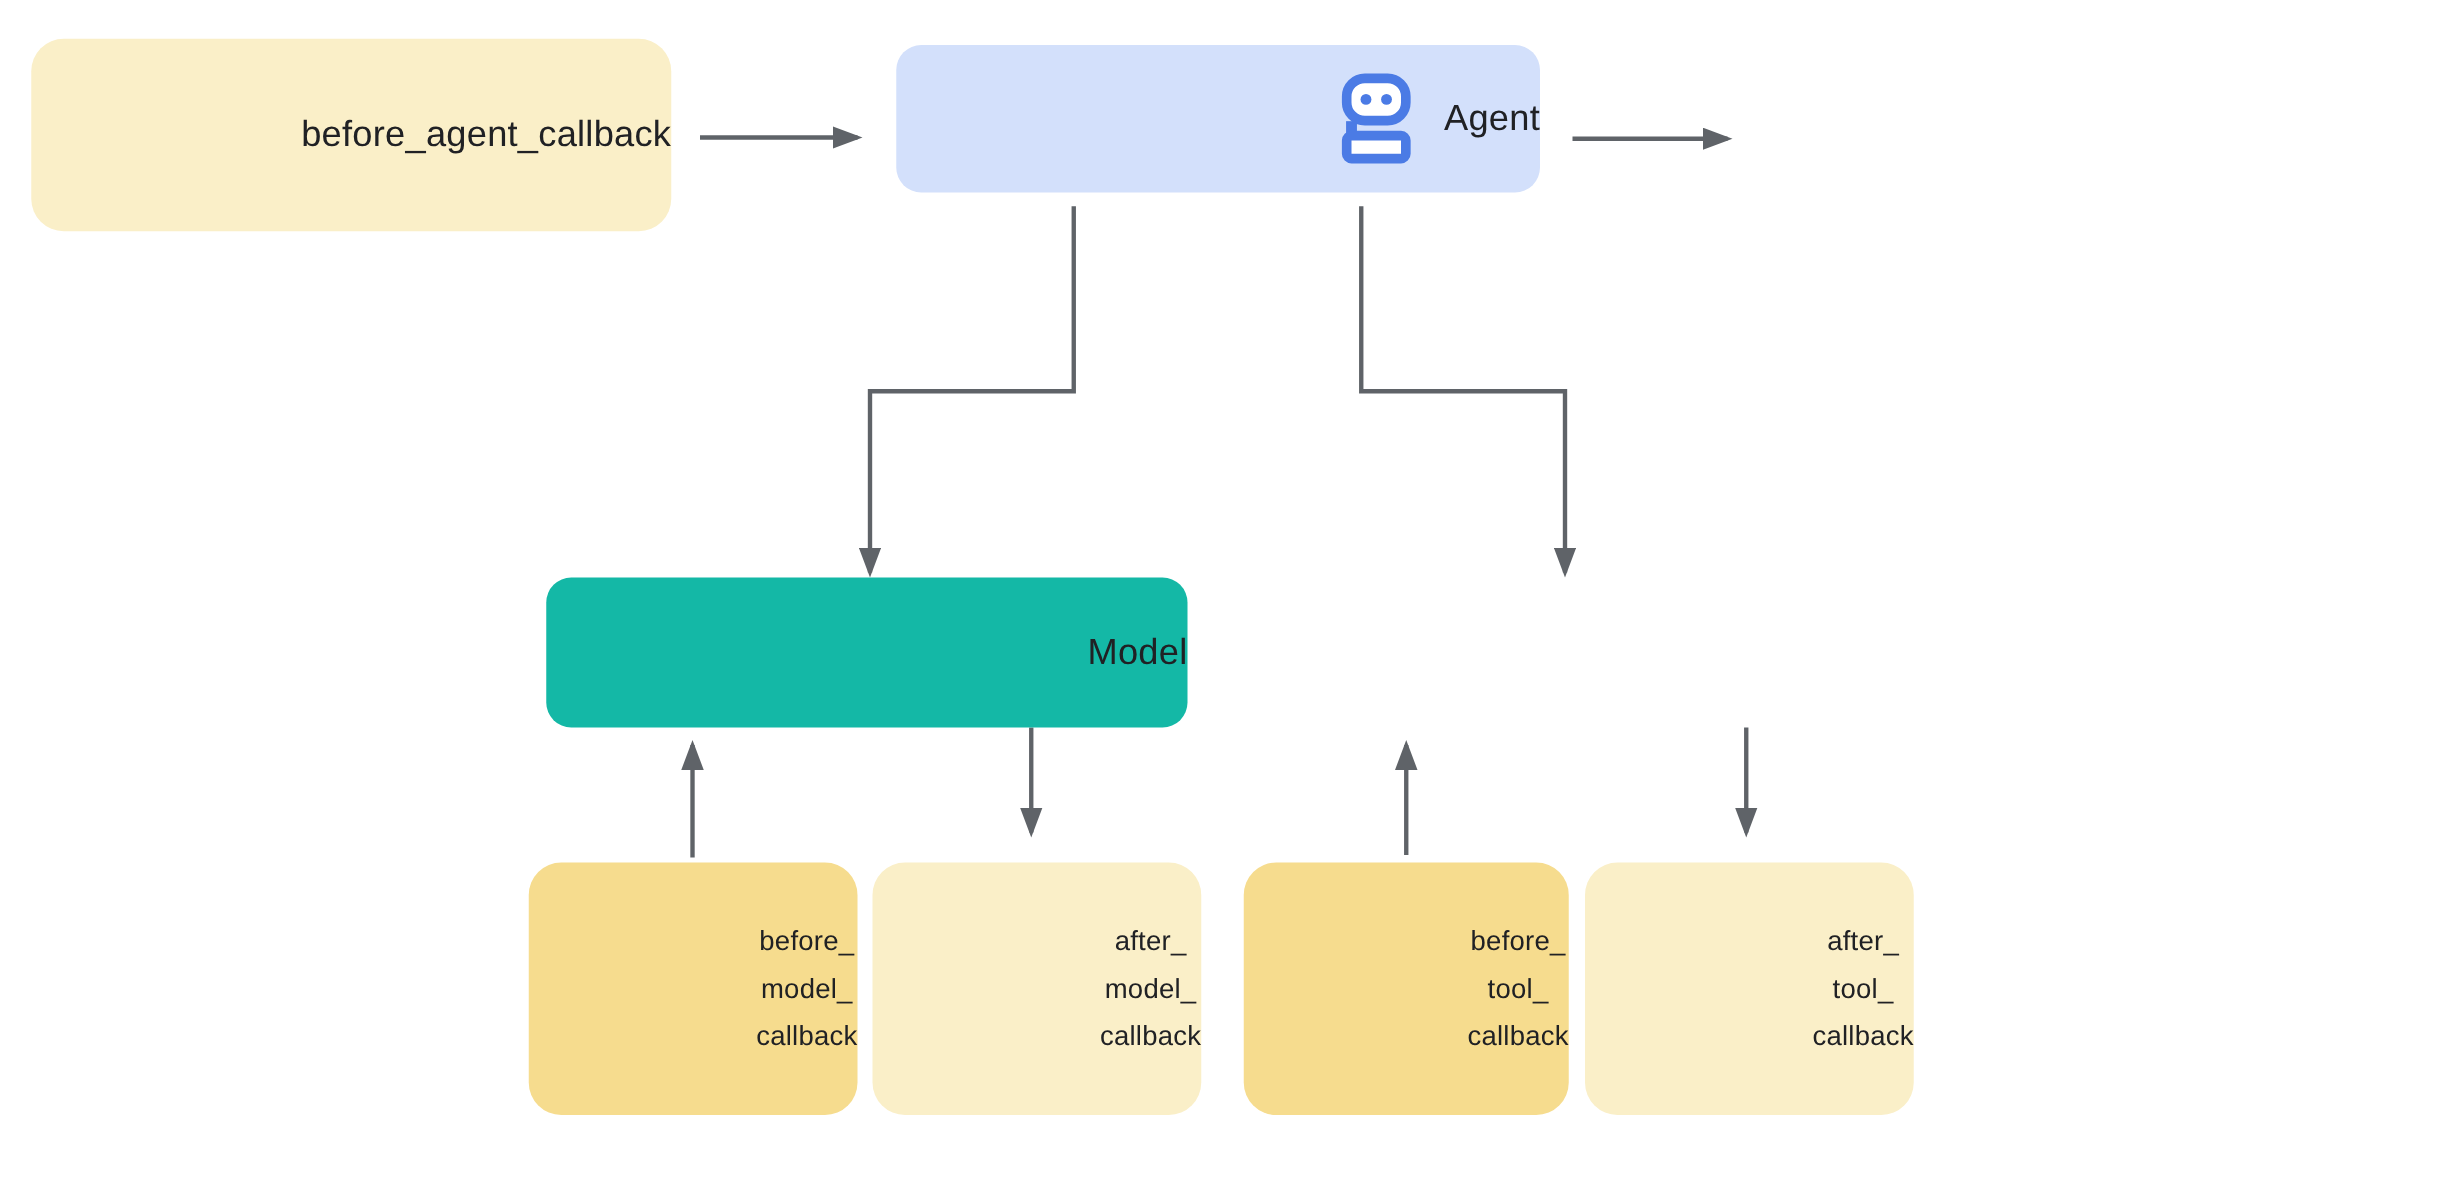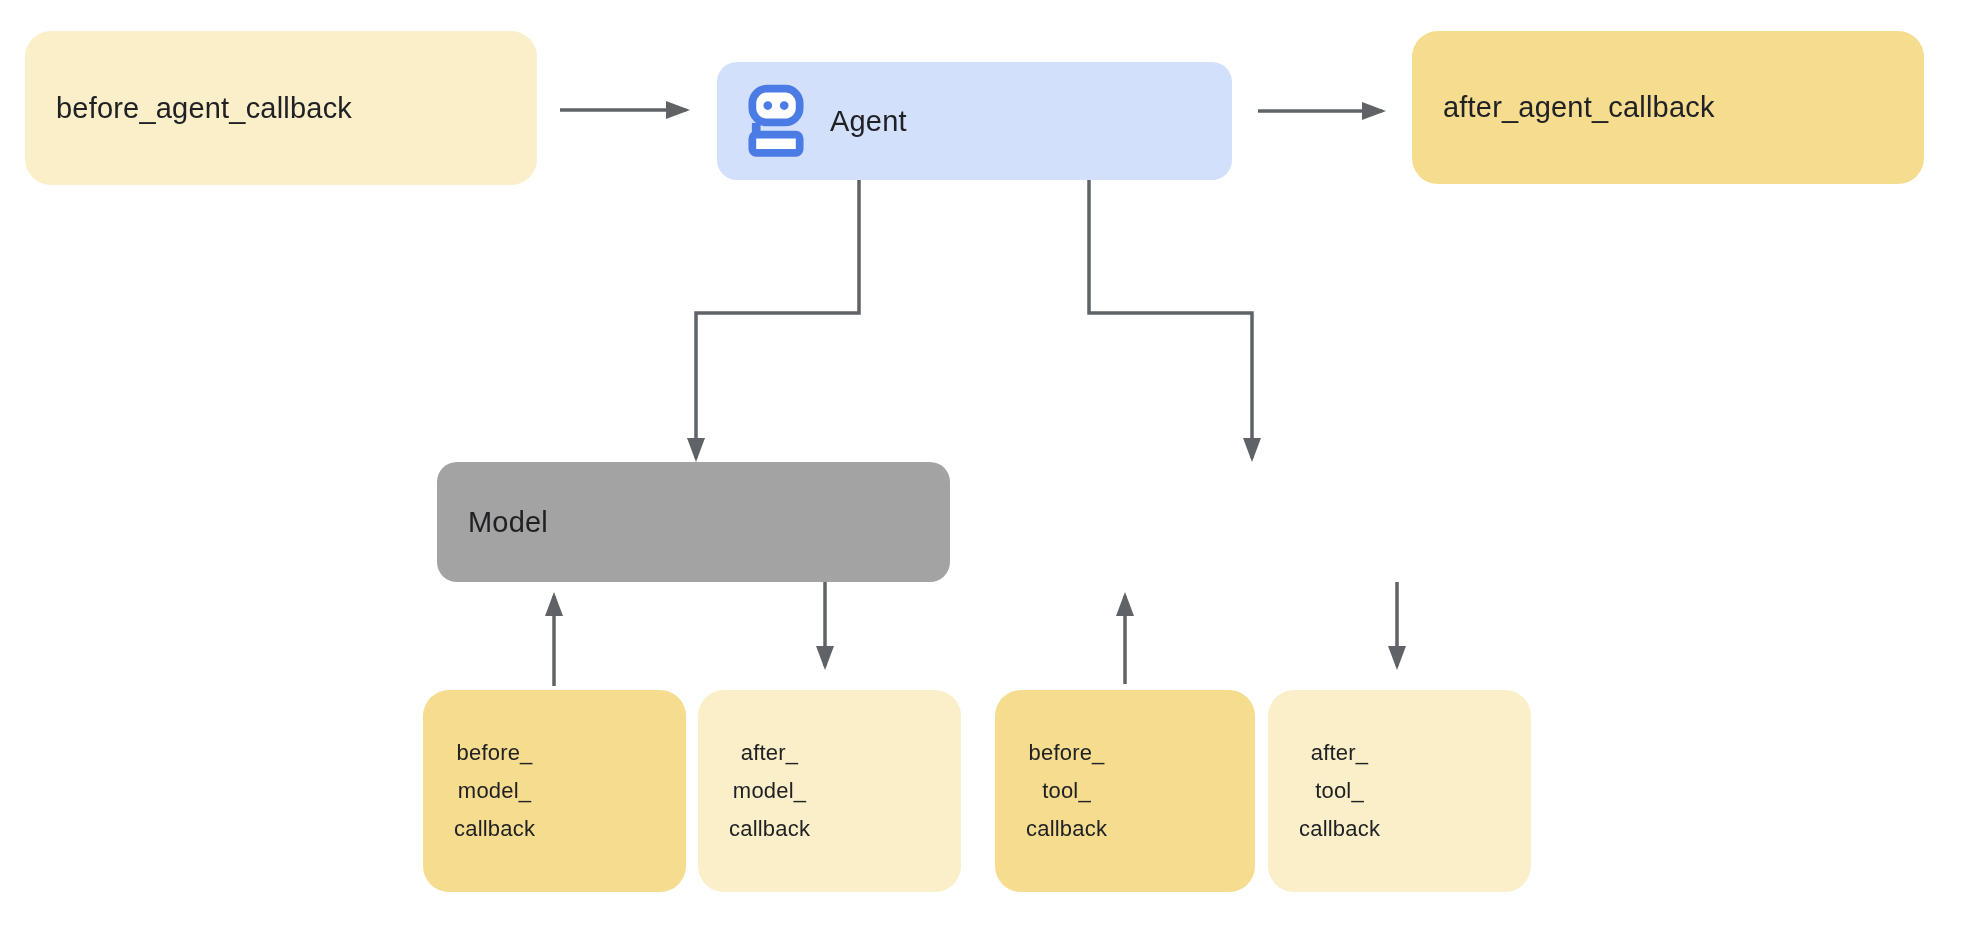--- a/index.html
+++ b/index.html
@@ -2,37 +2,37 @@
 <html><head>
 <meta charset="utf-8">
 <style>
   html,body{margin:0;padding:0;background:#fff;}
   .canvas{
     position:relative;width:1966px;height:946px;background:#ffffff;
     font-family:"Liberation Sans",sans-serif;color:#202124;overflow:hidden;
   }
   .connectors{position:absolute;left:0;top:0;pointer-events:none;}
   .node{
-    position:absolute;display:flex;align-items:center;justify-content:flex-start;
+    position:absolute;display:flex;align-items:center;justify-content:flex-end;
     text-align:center;box-sizing:border-box;padding-left:31px;
   }
   .pale{background:#FAEFC8;}
   .dark{background:#F6DC8E;}
   .blue{background:#D3E0FB;}
-  .green{background:#a3a3a3;}
+  .green{background:#14b8a6;}
   .pink{background:#ECB0A7;}
   .r24{border-radius:26px;}
   .r20{border-radius:20px;}
   .lbl{font-size:29px;letter-spacing:0.2px;}
   .lbl3{font-size:22px;line-height:38px;letter-spacing:0.2px;}
   .lbl3 span{display:block;}
   .agent-inner{display:flex;align-items:center;justify-content:center;gap:26px;}
 
   #n-before-agent{left:25px;top:31px;width:512px;height:154px;}
-  #n-agent{left:717px;top:62px;width:515px;height:118px;}
+  #n-agent{left:717px;top:36px;width:515px;height:118px;}
   #n-after-agent{left:1412px;top:31px;width:512px;height:153px;}
   #n-model{left:437px;top:462px;width:513px;height:120px;}
   #n-tools{left:1008px;top:462px;width:512px;height:120px;}
   #n-before-model{left:423px;top:690px;width:263px;height:202px;}
   #n-after-model{left:698px;top:690px;width:263px;height:202px;}
   #n-before-tool{left:995px;top:690px;width:260px;height:202px;}
   #n-after-tool{left:1268px;top:690px;width:263px;height:202px;}
 </style>
 </head>
 <body>
@@ -67,23 +67,20 @@
         <rect x="4.5" y="4.5" width="49" height="35" rx="15" fill="#ffffff" stroke="#4B7BE5" stroke-width="8"></rect>
         <circle cx="20.5" cy="22" r="4.5" fill="#4B7BE5"></circle>
         <circle cx="37.5" cy="22" r="4.5" fill="#4B7BE5"></circle>
         <rect x="4" y="40" width="9" height="16" fill="#4B7BE5"></rect>
         <rect x="4.5" y="52" width="49" height="19" rx="4" fill="#ffffff" stroke="#4B7BE5" stroke-width="8"></rect>
       </svg>
       <span class="lbl">Agent</span>
     </div>
   </div>
 
-  <div id="n-after-agent" class="node dark r24">
-    <span class="lbl">after_agent_callback</span>
-  </div>
 
   <div id="n-model" class="node green r20">
     <span class="lbl">Model</span>
   </div>
 
 
   <div id="n-before-model" class="node dark r24">
     <div class="lbl3">
       <span>before_</span>
       <span>model_</span>

